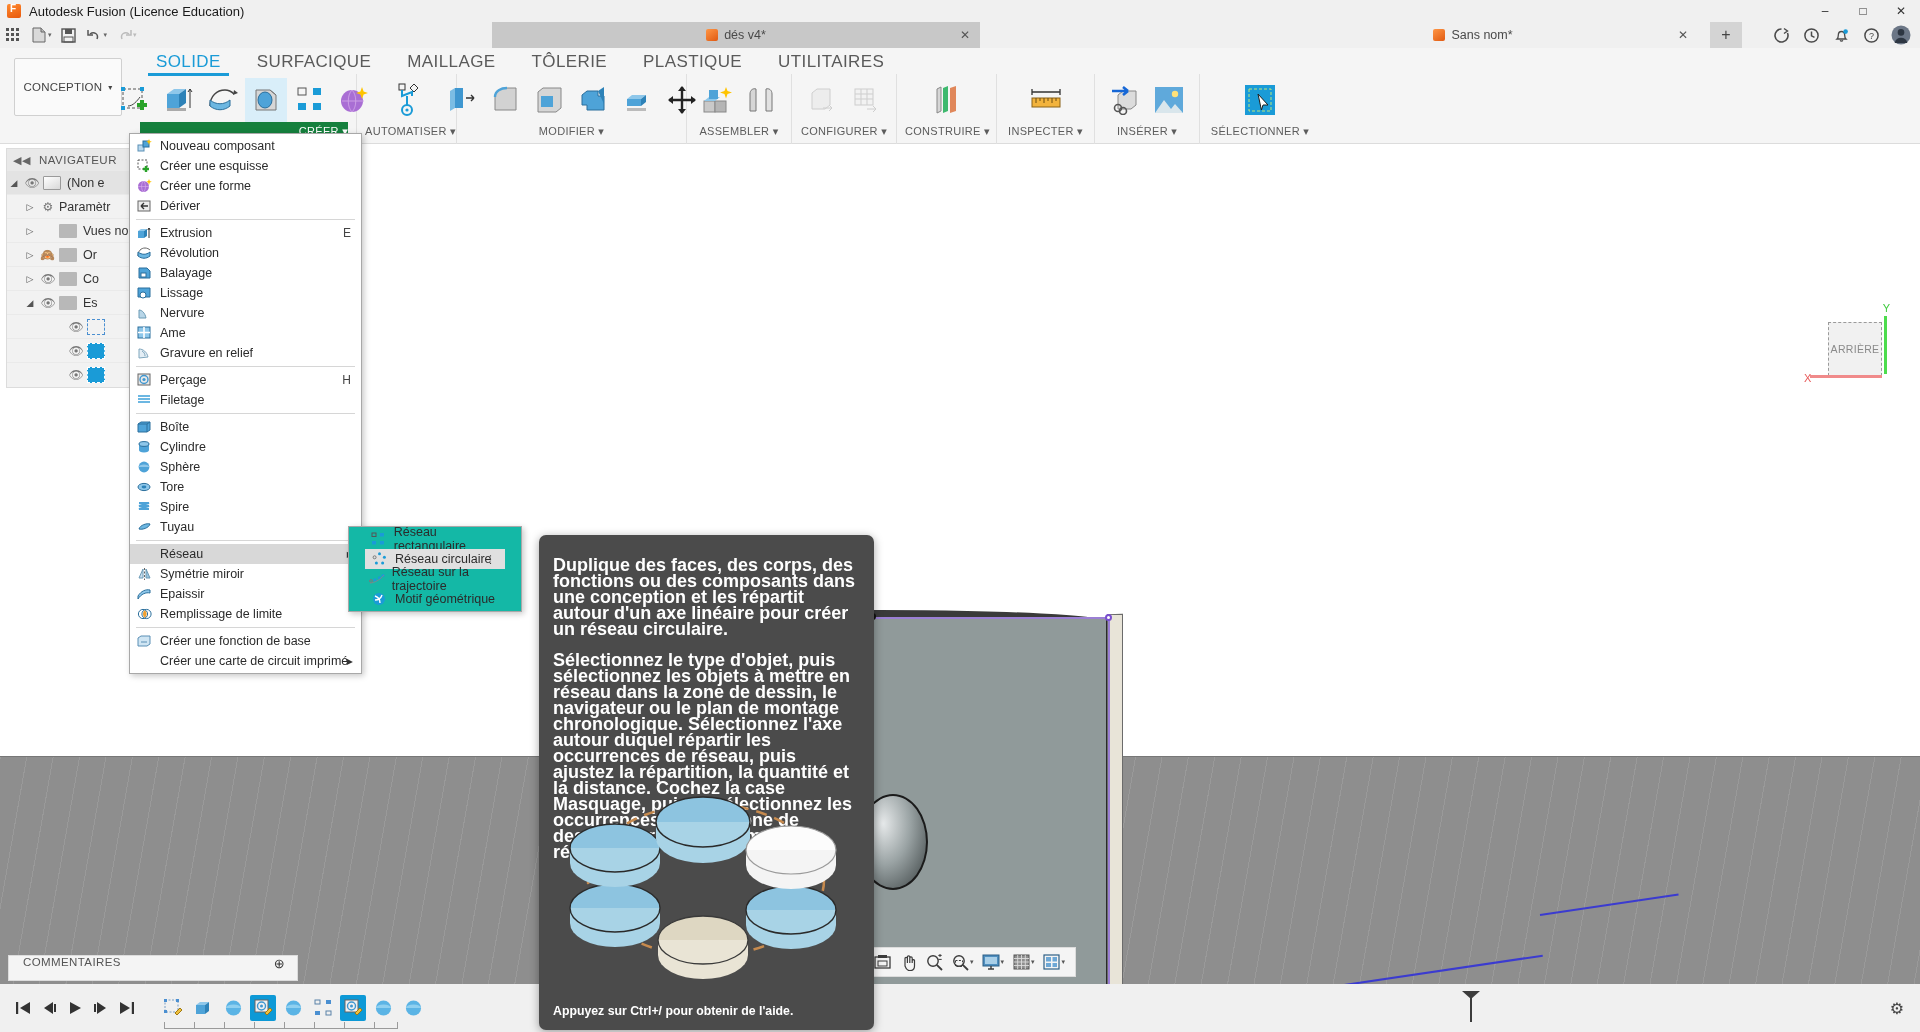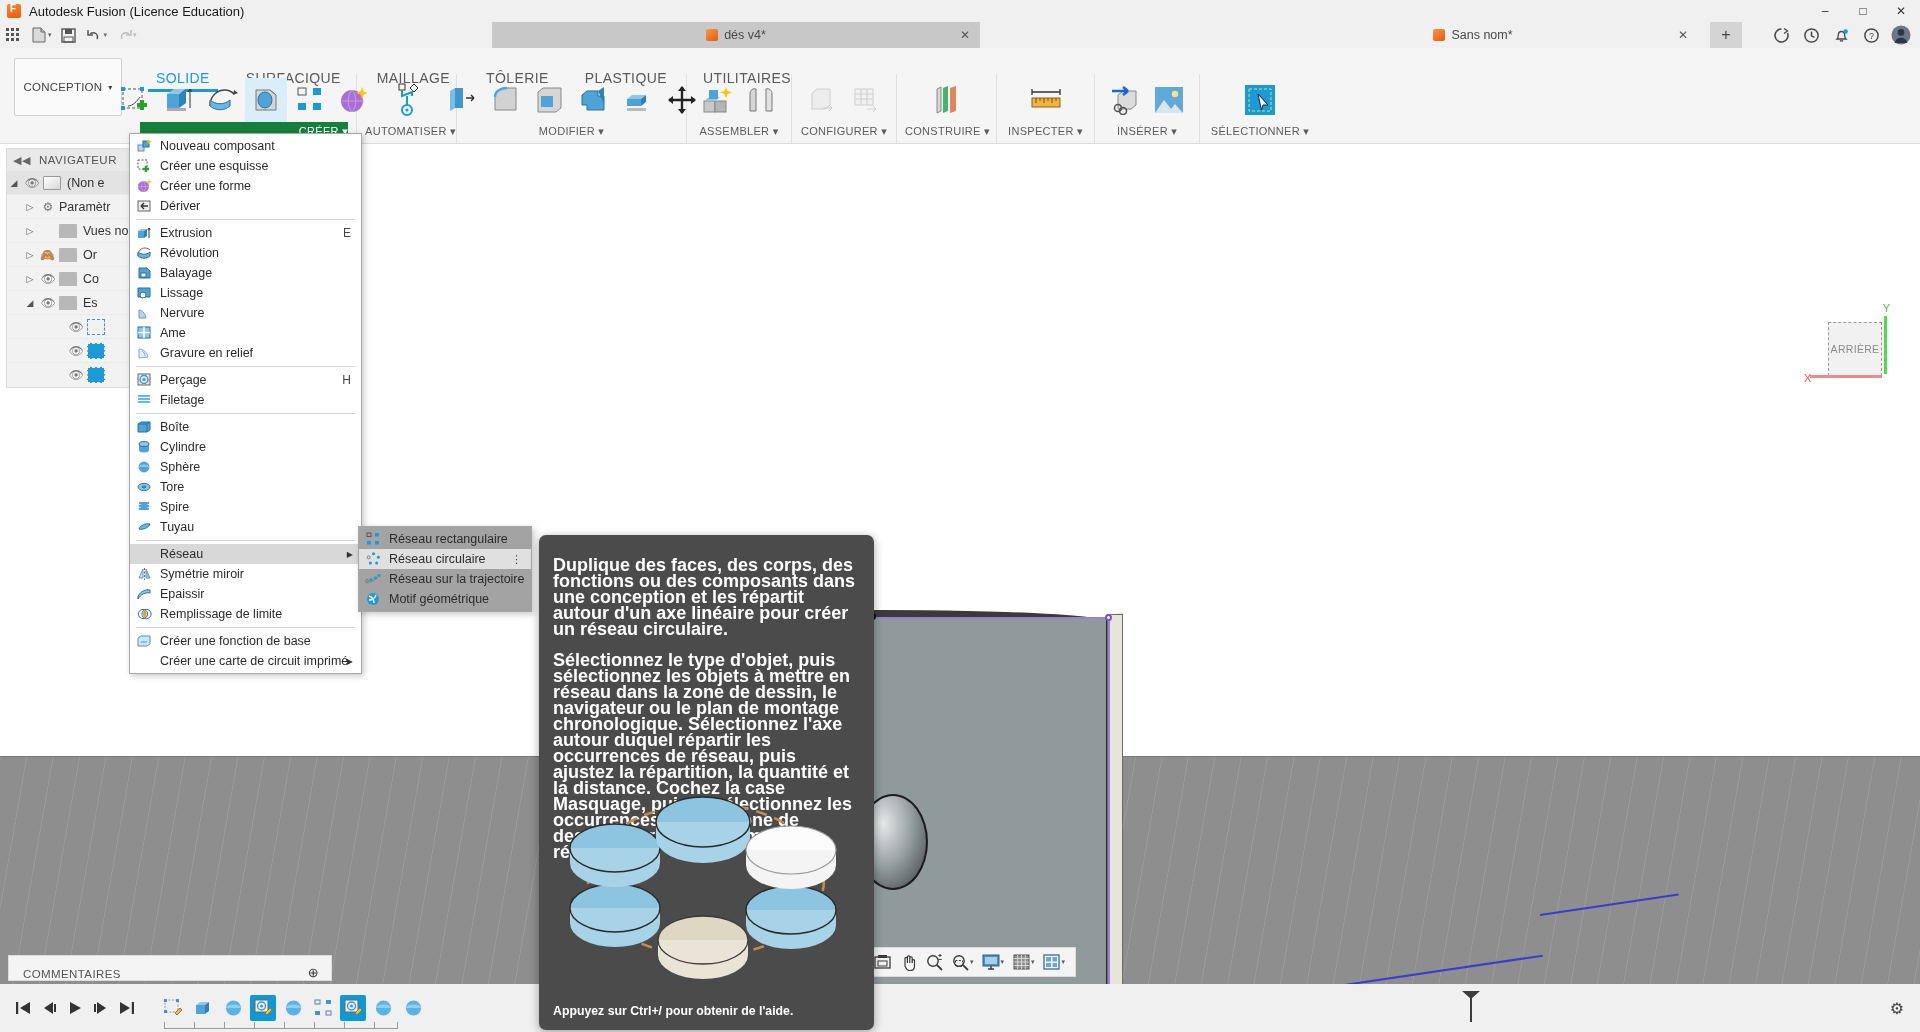--- a/index.html
+++ b/index.html
@@ -63,22 +63,22 @@
     background:#f5f5f5; border-bottom:1px solid #dcdcdc;
   }
   .workspace-sel {
     position:absolute; left:14px; top:10px; width:108px; height:58px;
     border:1px solid #d0d0d0; background:#fafafa; border-radius:2px;
     display:flex; align-items:center; justify-content:center;
     font-size:11.5px; color:#444; letter-spacing:.2px;
   }
   .tabs { position:absolute; left:138px; top:2px; display:flex; }
   .rtab {
-    padding:0 18px; height:24px; line-height:24px; font-size:14px;
-    color:#5a5a5a; letter-spacing:.4px; position:relative;margin-top:16px;
+    padding:0 18px; height:24px; line-height:24px; font-size:17px;
+    color:#5a5a5a; letter-spacing:.4px; position:relative;
   }
   .rtab.active { color:#1a9bd7; }
   .rtab.active:after{
     content:""; position:absolute; left:10px; right:10px; bottom:-2px;
     height:3px; background:#1a9bd7;
   }
   .panels { position:absolute; left:132px; top:26px; display:flex; height:70px; }
   .panel { display:flex; flex-direction:column; align-items:center;
            border-right:1px solid #e0e0e0; padding:0 8px; height:70px; }
   .panel:last-child{ border-right:none; }
@@ -171,23 +171,23 @@
         color:#2b2b2b; padding-left:4px; position:relative; }
   .mi.hl { background:#d8d8d8; }
   .mi .mico { width:20px; height:16px; margin-right:6px; display:flex;
               align-items:center; justify-content:center; }
   .mi .key { position:absolute; right:10px; font-size:12px; color:#444; }
   .mi .arr { position:absolute; right:8px; font-size:8px; color:#333; }
   .msep { height:1px; background:#d6d6d6; margin:3px 6px; }
 
   
   .submenu {
-    position:absolute; left:358px; top:526px; width:174px;
-    background:#a3a3a3; border:1px solid #a8a8a8; box-shadow:2px 2px 6px rgba(0,0,0,.22);
-    z-index:45; padding:2px 0;
+    position:absolute; left:348px; top:526px; width:174px;
+    background:#14b8a6; border:1px solid #a8a8a8; box-shadow:2px 2px 6px rgba(0,0,0,.22);
+    z-index:45; padding:2px 16px;
   }
   .smi { height:20px; display:flex; align-items:center; font-size:12.5px;
          color:#2b2b2b; padding-left:4px; position:relative; }
   .smi.hl { background:#e0e0e0; }
   .smi .mico { width:20px; height:16px; margin-right:6px; display:flex;
                align-items:center; justify-content:center; }
   .smi .dots { position:absolute; right:9px; color:#444; font-size:11px;
                letter-spacing:0; line-height:9px; text-align:center; }
 
   
@@ -196,22 +196,22 @@
     background:#4b4b4b; color:#fff; border-radius:7px; z-index:60;
     padding:22px 14px 0 14px; box-shadow:0 2px 10px rgba(0,0,0,.35);
   }
   .tt-p { font-size:18px; line-height:16px; font-weight:bold; }
   .tt-p + .tt-p { margin-top:15px; }
   .tt-img { position:absolute; left:14px; top:245px; width:306px; height:200px; }
   .tt-foot { position:absolute; left:14px; bottom:12px; font-size:12.3px; font-weight:bold; }
 
   
   .comments {
-    position:absolute; left:8px; top:955px; width:324px; height:26px;
-    background:#f4f4f4; border:1px solid #dcdcdc; display:flex; align-items:flex-end;
+    position:absolute; left:8px; top:955px; width:290px; height:26px;
+    background:#f4f4f4; border:1px solid #dcdcdc; display:flex; align-items:flex-start;
     font-size:11.5px; color:#555; letter-spacing:.4px; padding-left:14px; z-index:10;
   }
   .comments .plus { position:absolute; right:12px; font-size:13px; color:#333; }
 
   
   .timeline {
     position:absolute; left:0; top:984px; width:1920px; height:48px;
     background:#f0f0f0; display:flex; align-items:center; z-index:12;
   }
   .tlbtn { width:26px; height:28px; display:flex; align-items:center; justify-content:center;

